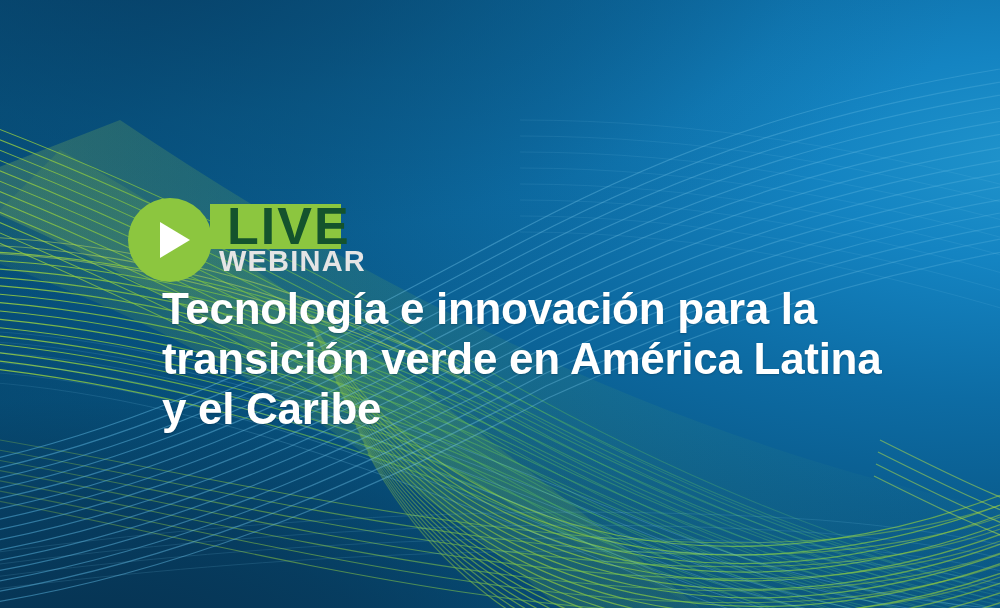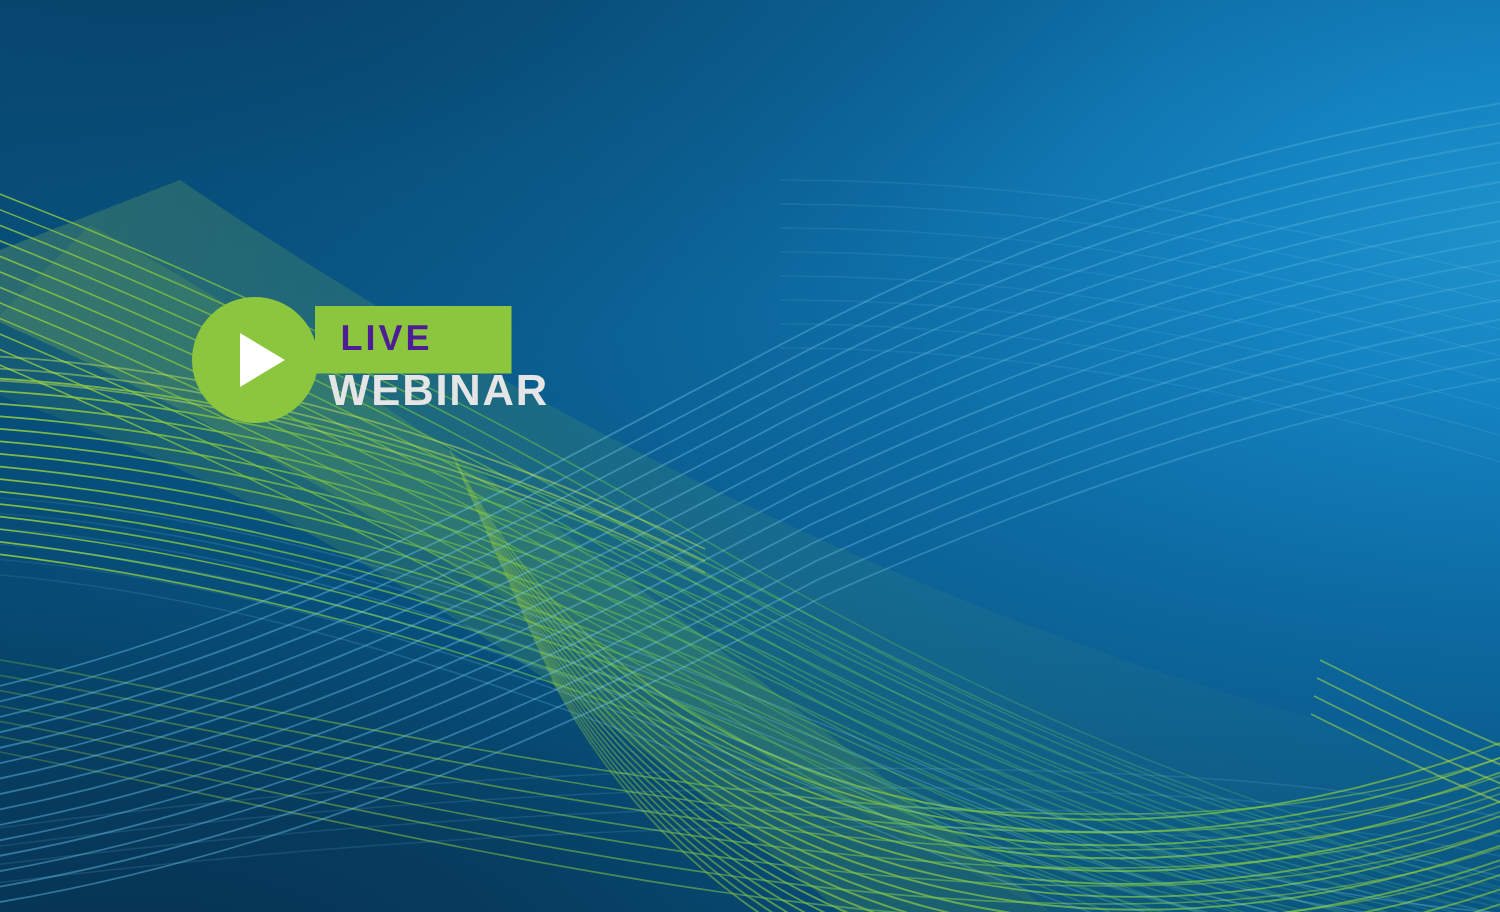--- a/index.html
+++ b/index.html
@@ -75,23 +75,23 @@
     left: 210px;
     top: 204px;
     width: 131px;
     height: 45px;
     background: #8cc63f;
   }
   #live-badge-label {
     position: absolute;
     left: 17px;
     top: -1px;
-    font-size: 24px;
+    font-size: 52px;
     font-weight: bold;
-    color: #4c1d95;
+    color: #14532d;
     letter-spacing: 2px;
     line-height: 46px;
     white-space: nowrap;
   }
 
   
   #webinar-label {
     position: absolute;
     left: 219px;
     top: 245px;
@@ -303,14 +303,19 @@
   <div id="play-circle">
     <div id="play-triangle"></div>
   </div>
 
   <div id="live-badge">
     <span id="live-badge-label">LIVE</span>
   </div>
 
   <div id="webinar-label">WEBINAR</div>
 
+  <div id="title-block">
+    <div class="title-line">Tecnología e innovación para la</div>
+    <div class="title-line">transición verde en América Latina</div>
+    <div class="title-line">y el Caribe</div>
+  </div>
 
 </div>
 
 </body></html>

